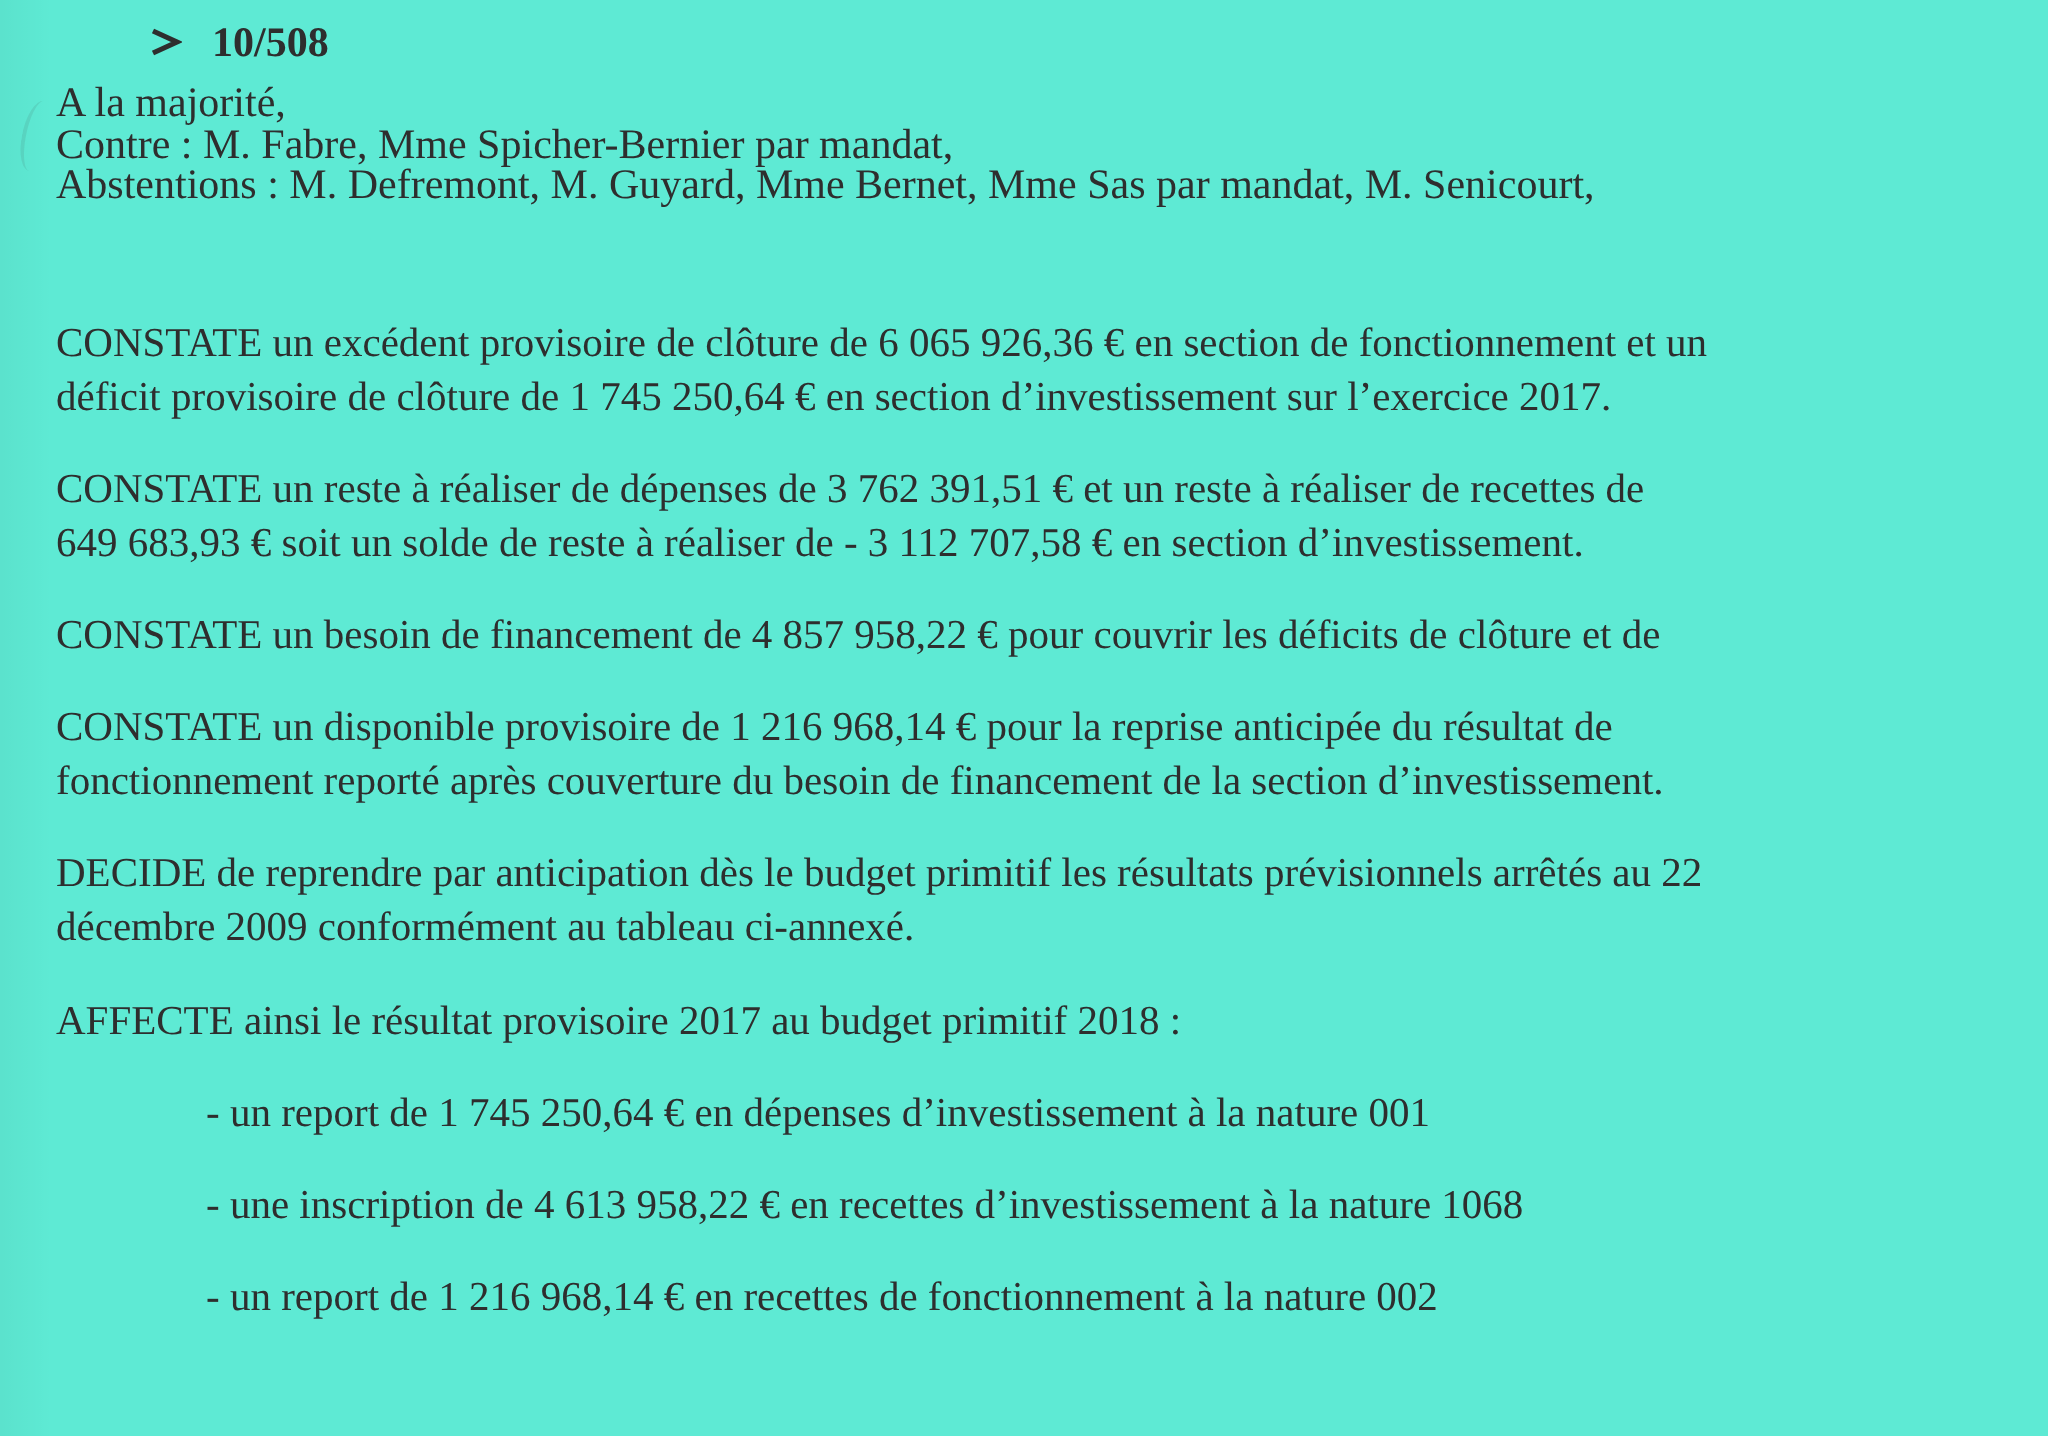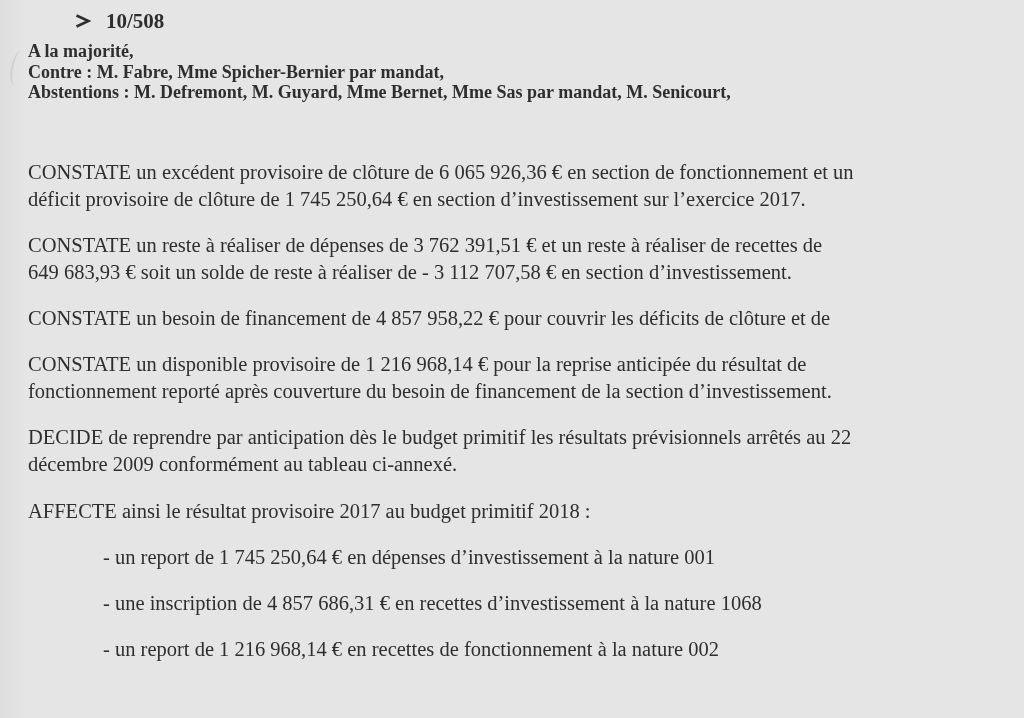--- a/index.html
+++ b/index.html
@@ -4,21 +4,21 @@
 <style>
   html, body {
     margin: 0;
     padding: 0;
     background: #ffffff;
   }
   .page {
     position: relative;
     width: 1024px;
     height: 718px;
-    background: #e5e5e5;
+    background: #5eead4;
     overflow: hidden;
     font-family: "Liberation Serif", "DejaVu Serif", serif;
     color: #2e2e2e;
     box-sizing: border-box;
   }
   
   .page::before {
     content: "";
     position: absolute;
     left: 0; top: 0; bottom: 0;
@@ -48,22 +48,22 @@
     font-size: 21px;
     line-height: 22px;
     white-space: nowrap;
   }
   .bullet {
     display: inline-flex;
     align-items: center;
   }
   .vote {
     margin: 9px 0 0 28px;
-    font-weight: bold;
-    font-size: 18px;
+    font-weight: normal;
+    font-size: 21px;
     line-height: 20.5px;
   }
   .vote-line { white-space: nowrap; }
   .body-block {
     margin-left: 28px;
     font-size: 20.5px;
     line-height: 27px;
   }
   .para {
     margin: 19px 0 0 0;
@@ -130,19 +130,19 @@
         <span class="line">DECIDE de reprendre par anticipation dès le budget primitif les résultats prévisionnels arrêtés au 22</span>
         <span class="line">décembre 2009 conformément au tableau ci-annexé.</span>
       </p>
 
       <p class="para affecte">
         <span class="line">AFFECTE ainsi le résultat provisoire 2017 au budget primitif 2018 :</span>
       </p>
 
       <div class="allocations">
         <div class="alloc">- un report de 1 745 250,64 € en dépenses d’investissement à la nature 001</div>
-        <div class="alloc">- une inscription de 4 857 686,31 € en recettes d’investissement à la nature 1068</div>
+        <div class="alloc">- une inscription de 4 613 958,22 € en recettes d’investissement à la nature 1068</div>
         <div class="alloc">- un report de 1 216 968,14 € en recettes de fonctionnement à la nature 002</div>
       </div>
 
     </div>
   </div>
 </div>
 
 </body></html>

